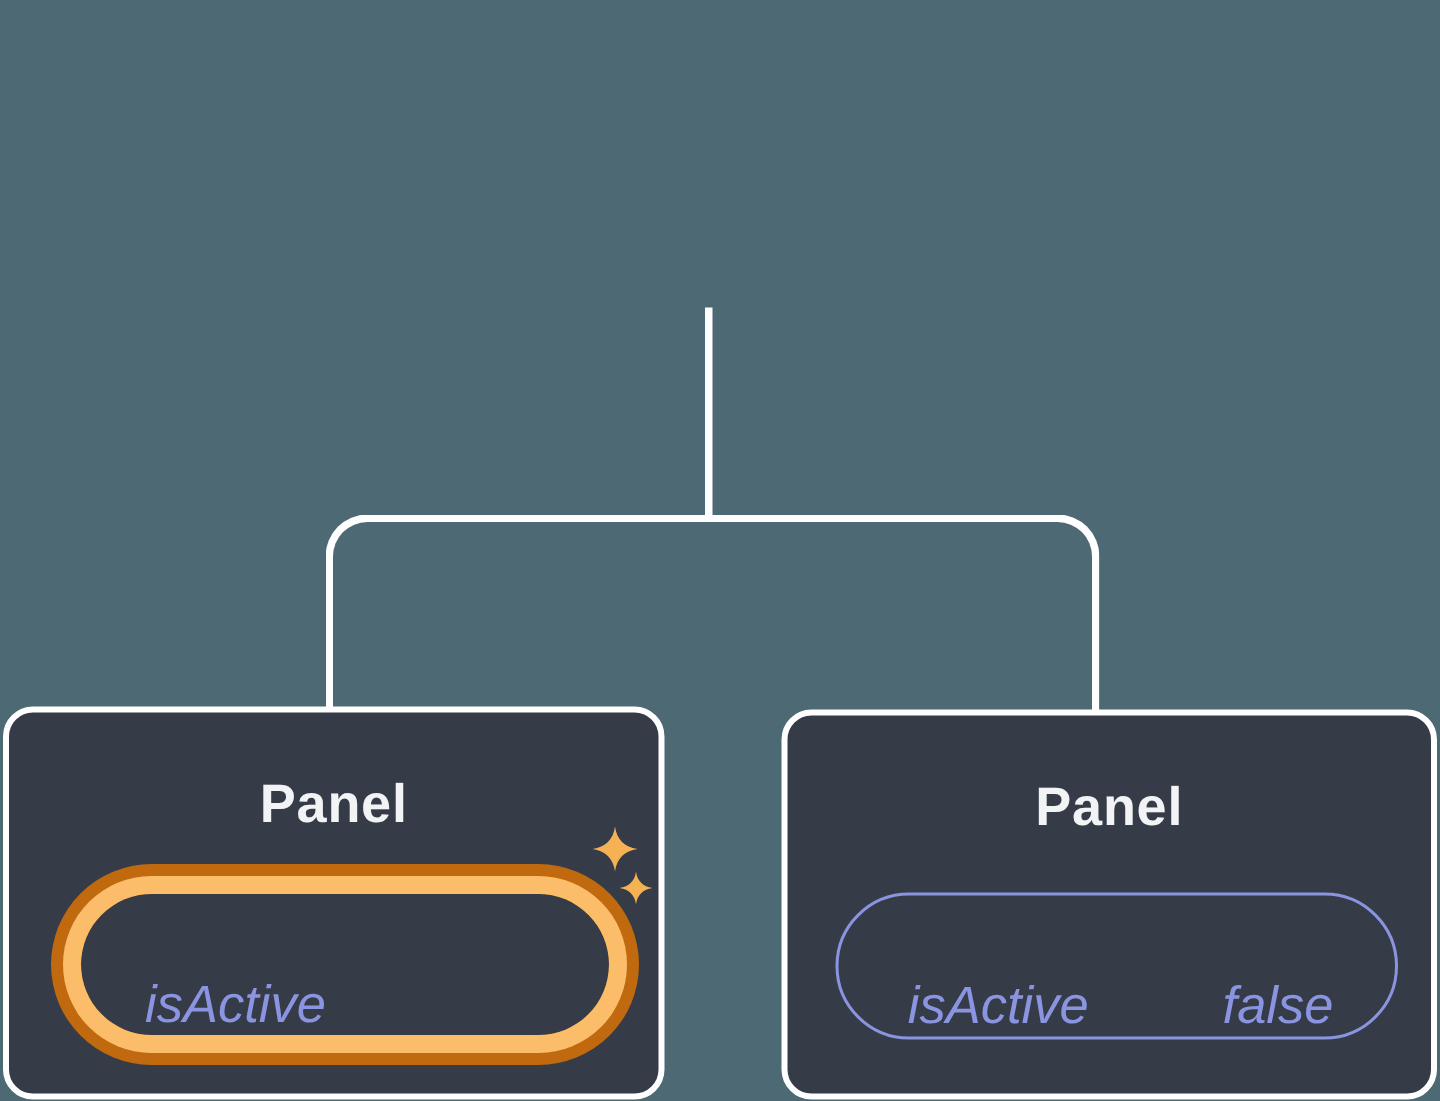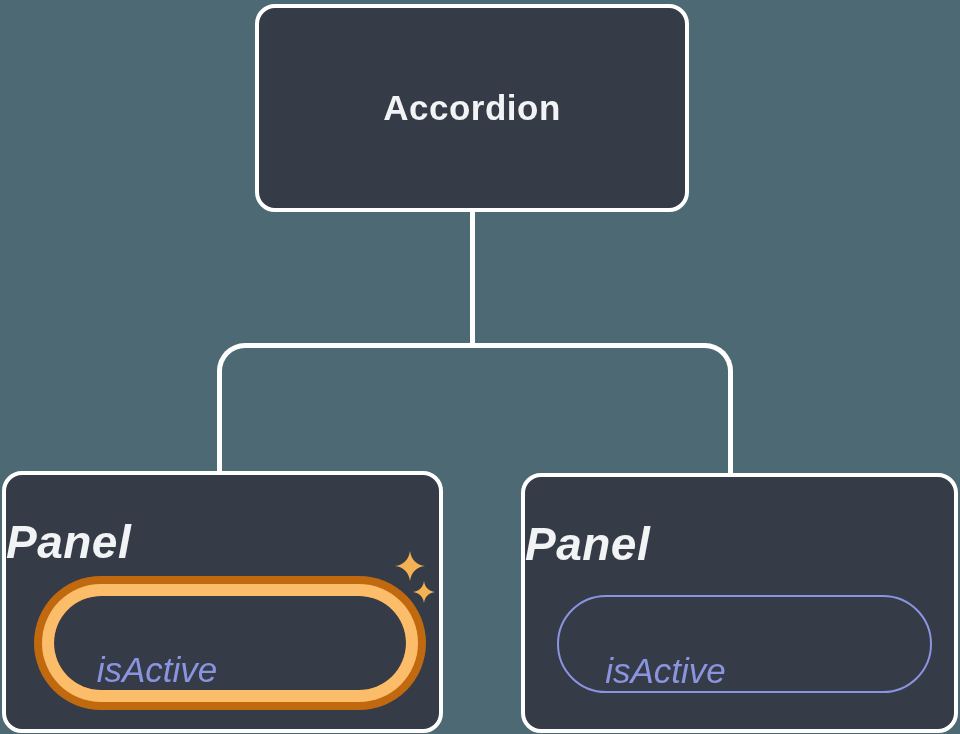--- a/index.html
+++ b/index.html
@@ -52,26 +52,25 @@
     font-size: 35px;
     font-weight: 600;
     letter-spacing: 0.5px;
   }
   .node-panel-left  { left: 2px;   top: 471px; width: 441px; height: 262px; }
   .node-panel-right { left: 521px; top: 473px; width: 437px; height: 260px; }
   .panel-title {
     position: absolute;
     top: 40px; left: 0;
     width: 100%;
-    text-align: left;
+    text-align: center;
     color: #F1F3F5;
-    font-size: 46px;
+    font-size: 36px;
     font-weight: 600;
     letter-spacing: 0.5px;
-    font-style: italic;
   }
 
   
   .pill {
     position: absolute;
     display: flex;
     align-items: flex-end;
     border-radius: 999px;
     font-style: italic;
   }
@@ -107,23 +106,20 @@
   .sparkle-small { left: 407px; top: 106px; width: 22px; height: 22px; }
 </style>
 </head>
 <body>
 
 <div class="canvas">
 
   <div class="stem"></div>
   <div class="bracket"></div>
 
-  <div class="node node-root">
-    <span class="node-title">Accordion</span>
-  </div>
 
   <div class="node node-panel-left">
     <div class="panel-title">Panel</div>
 
     <div class="pill pill-active">
       <div class="cell cell-key">isActive</div>
       <div class="divider"></div>
     </div>
 
     <svg class="sparkle sparkle-big" viewBox="0 0 24 24">
@@ -133,16 +129,17 @@
       <path fill="#F5B254" d="M12 0 C12.9 6.9 17.1 11.1 24 12 C17.1 12.9 12.9 17.1 12 24 C11.1 17.1 6.9 12.9 0 12 C6.9 11.1 11.1 6.9 12 0 Z"></path>
     </svg>
   </div>
 
   <div class="node node-panel-right">
     <div class="panel-title">Panel</div>
 
     <div class="pill pill-inactive">
       <div class="cell cell-key">isActive</div>
       <div class="divider"></div>
+      <div class="cell cell-value">false</div>
     </div>
   </div>
 
 </div>
 
 </body></html>

